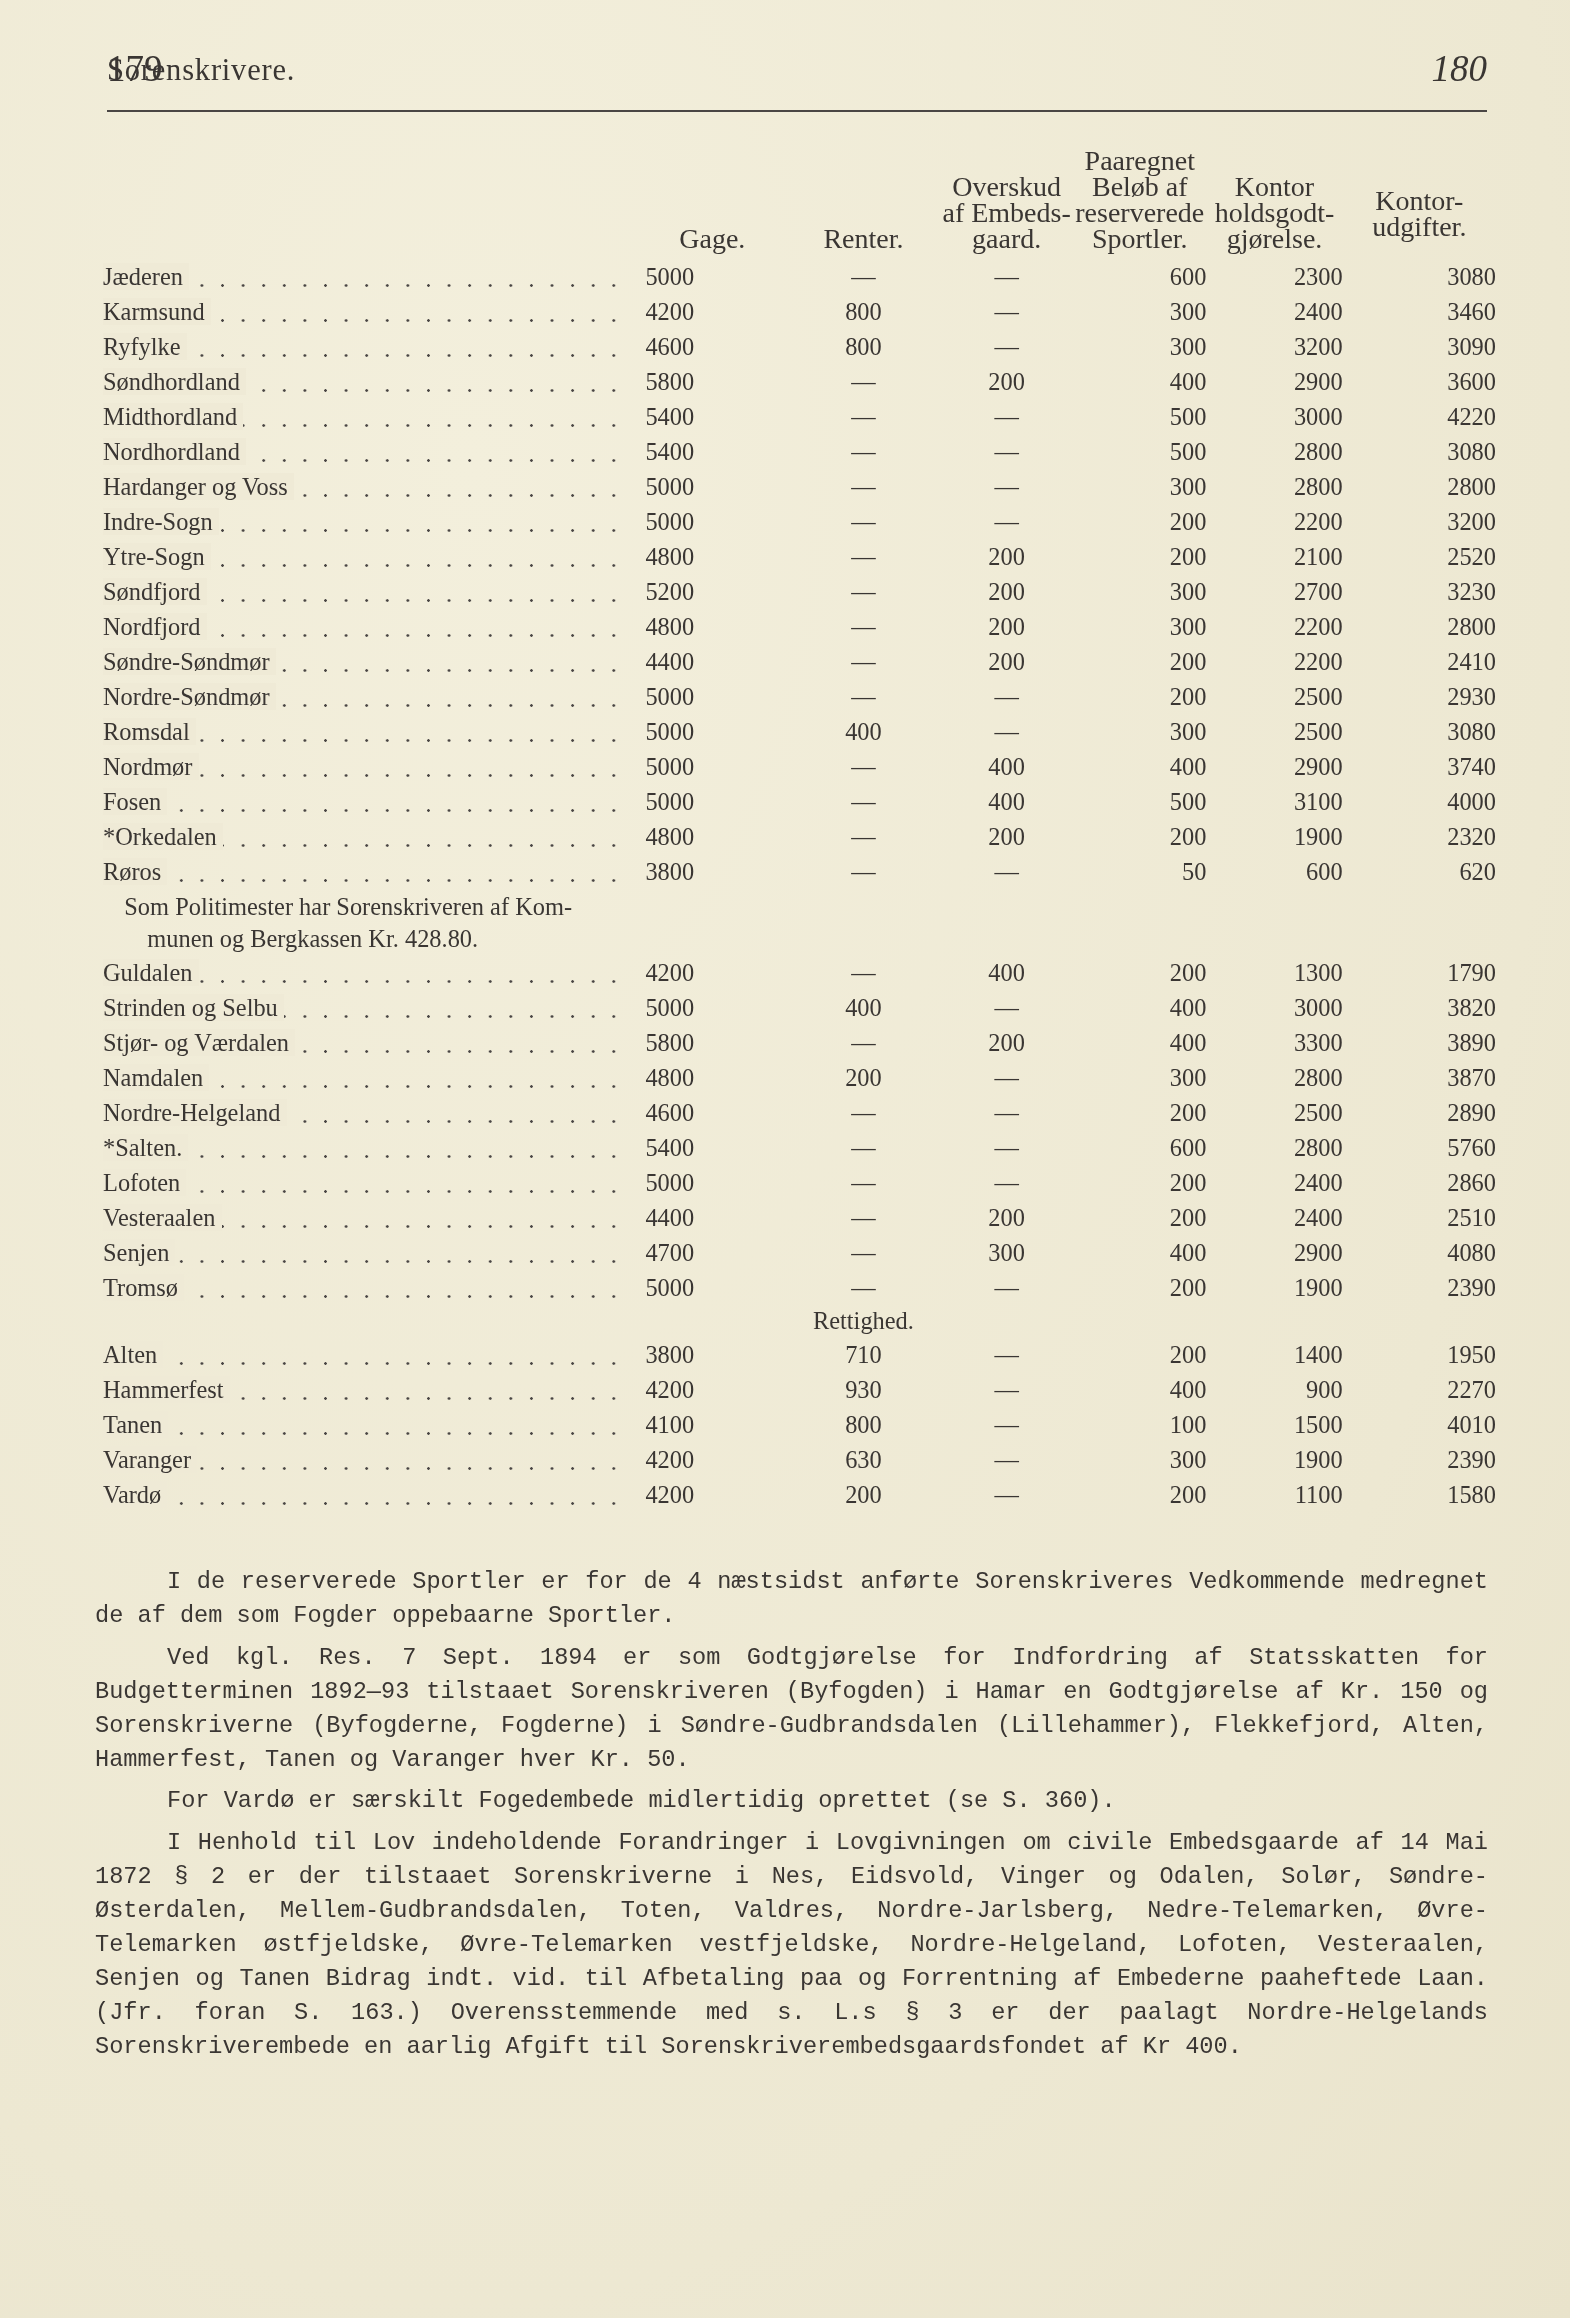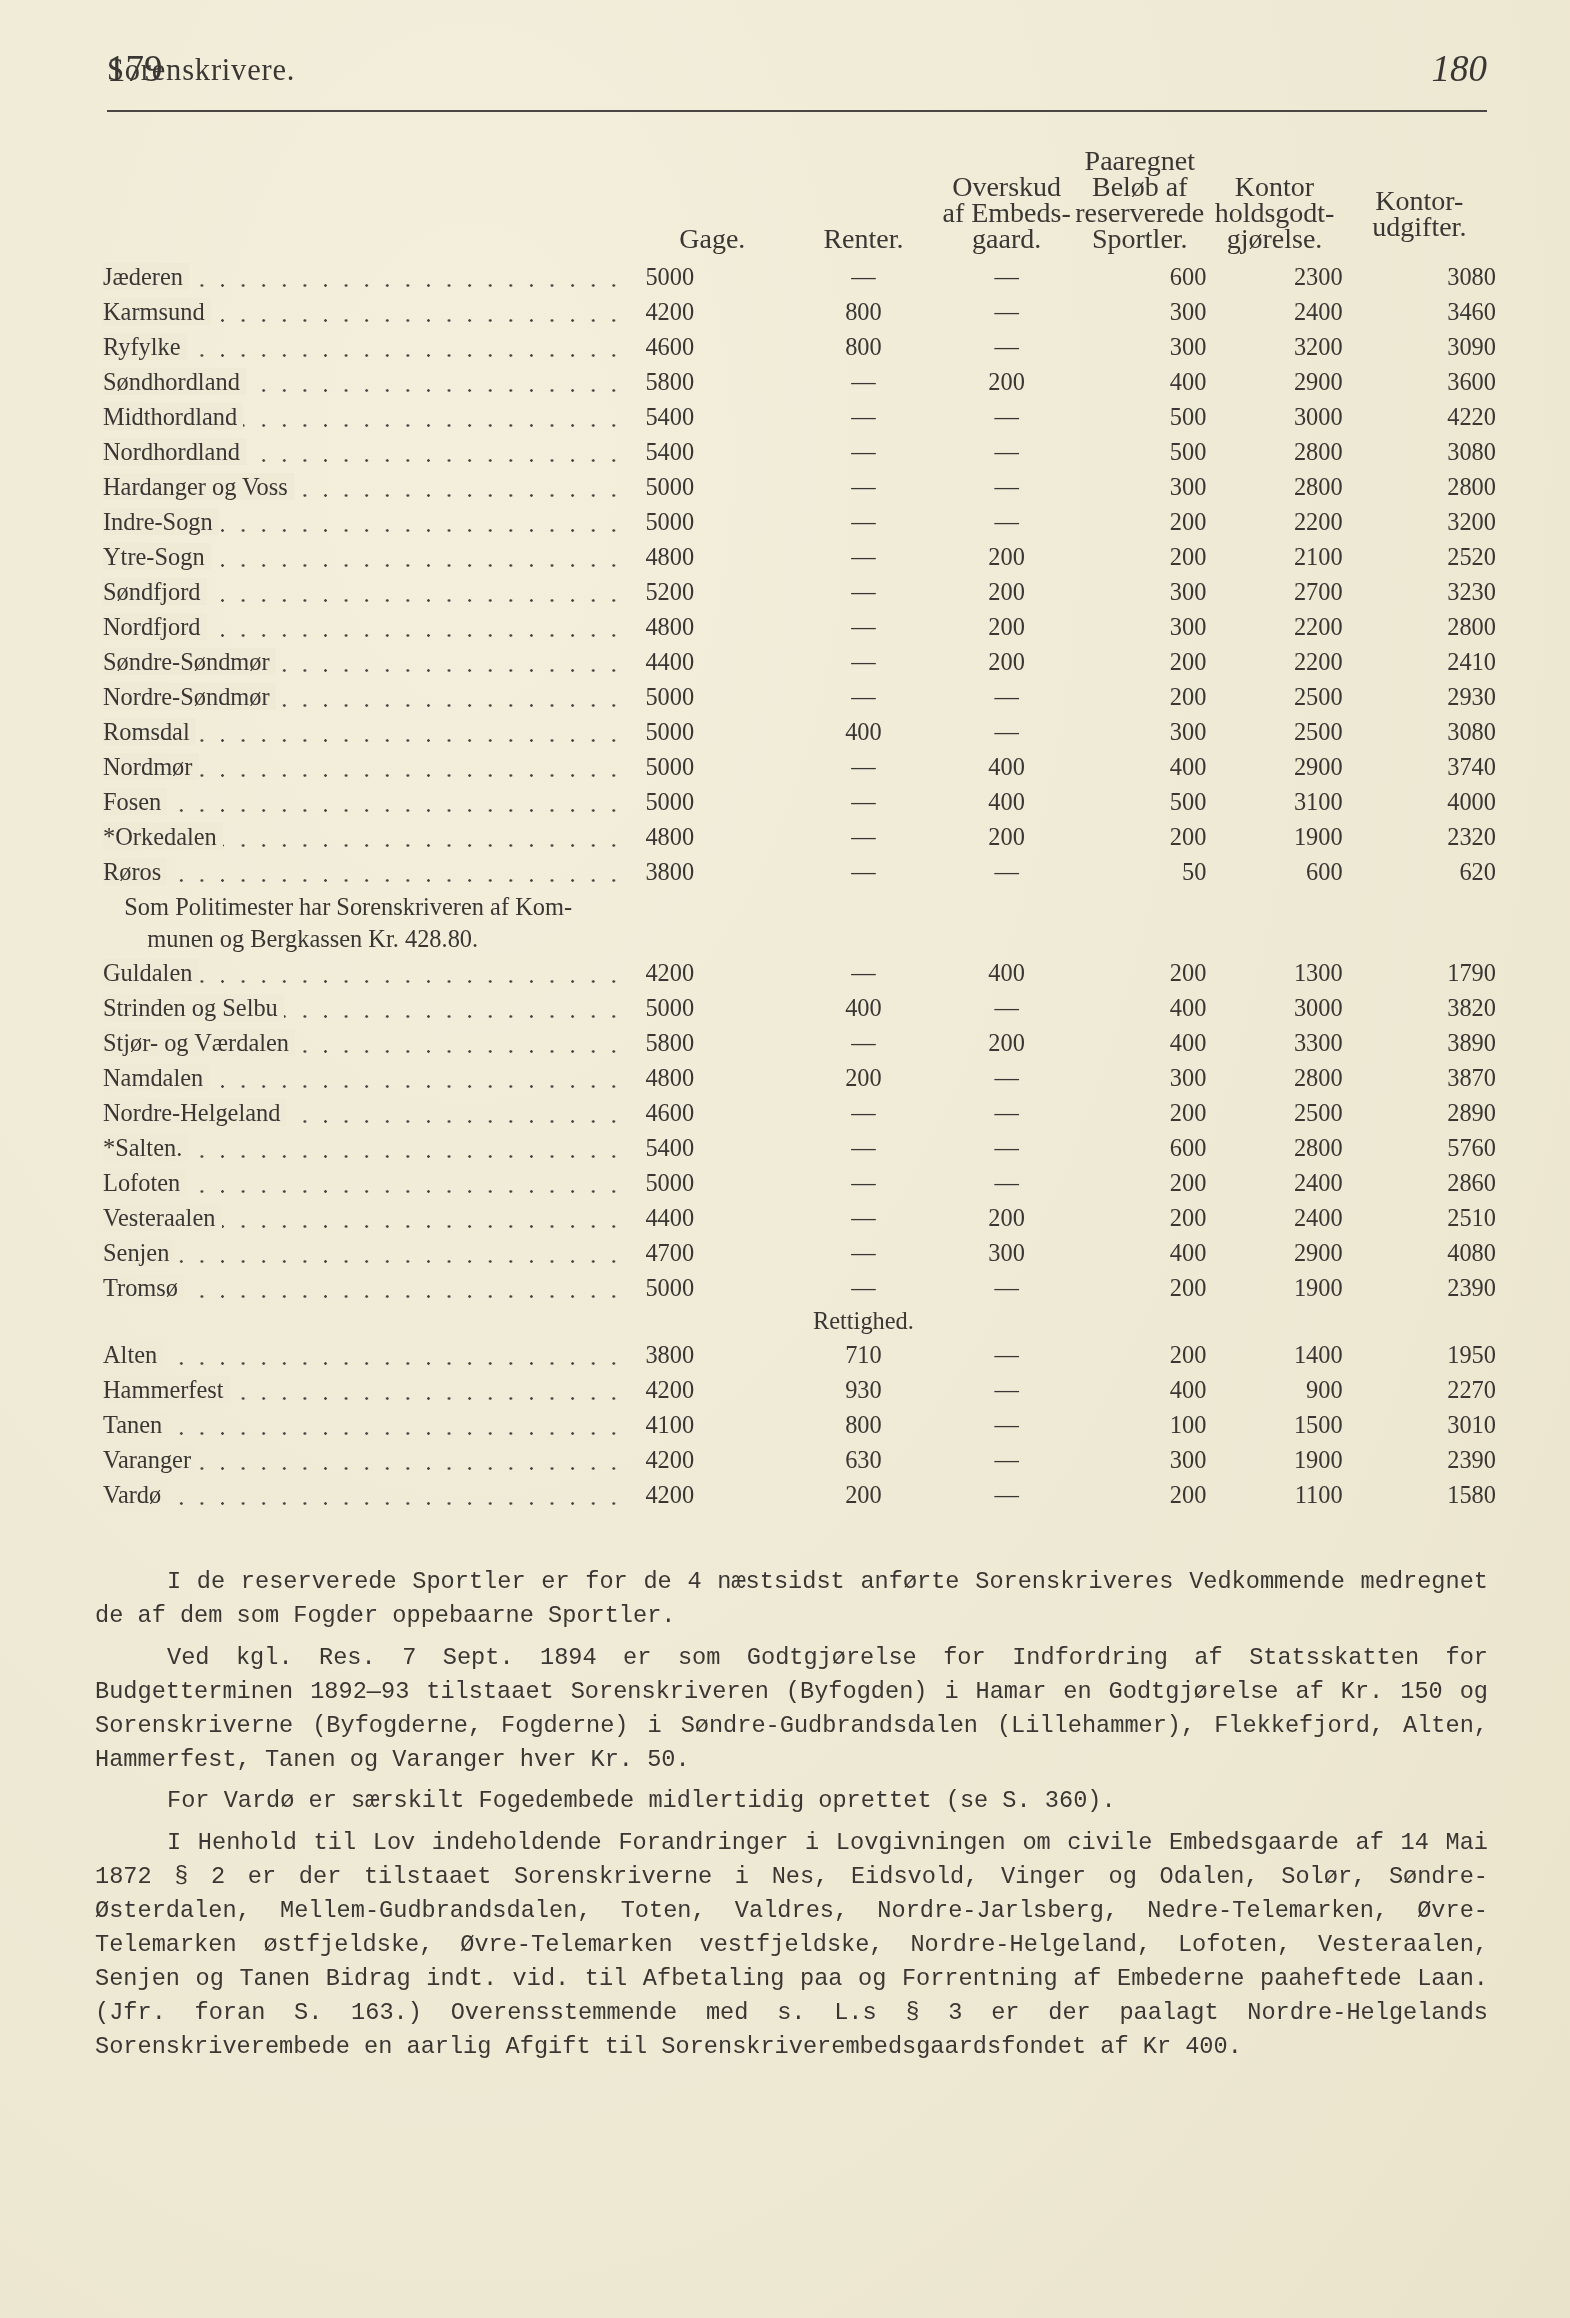--- a/index.html
+++ b/index.html
@@ -406,21 +406,21 @@
           <td class="num">900</td>
           <td class="num">2270</td>
         </tr>
         <tr>
           <td class="name"><span class="dots"></span><span class="lbl">Tanen</span></td>
           <td class="num gage">4100</td>
           <td class="num mid">800</td>
           <td class="dash">—</td>
           <td class="num">100</td>
           <td class="num">1500</td>
-          <td class="num">3010</td>
+          <td class="num">4010</td>
         </tr>
         <tr>
           <td class="name"><span class="dots"></span><span class="lbl">Varanger</span></td>
           <td class="num gage">4200</td>
           <td class="num mid">630</td>
           <td class="dash">—</td>
           <td class="num">300</td>
           <td class="num">1900</td>
           <td class="num">2390</td>
         </tr>

